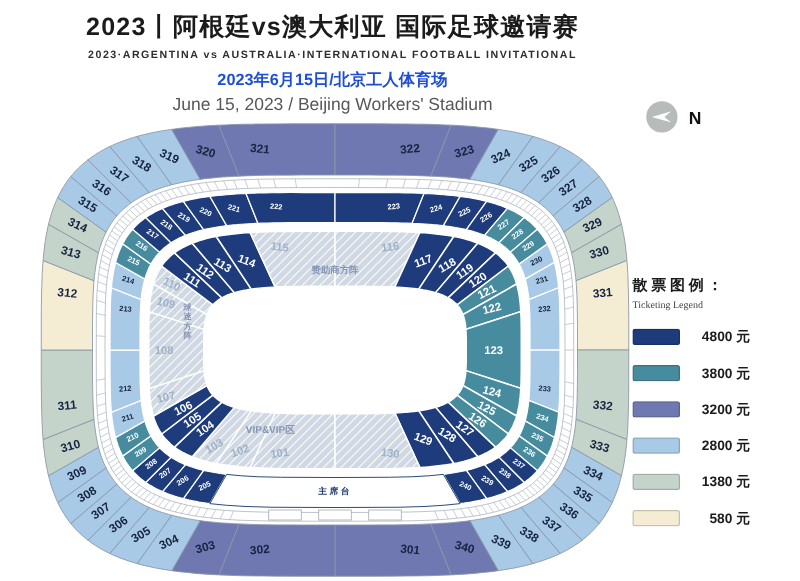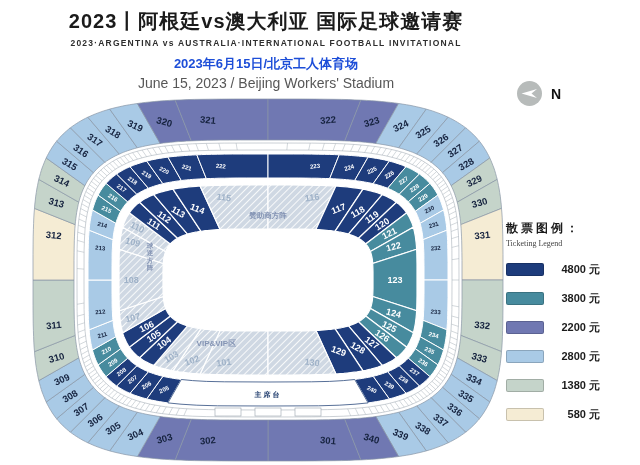--- a/index.html
+++ b/index.html
@@ -46,21 +46,21 @@
     <div class="lg-row">
       <span class="lg-swatch" style="background: rgb(30, 60, 124);"></span>
       <span class="lg-price">4800 元</span>
     </div>
     <div class="lg-row">
       <span class="lg-swatch" style="background: rgb(71, 139, 158);"></span>
       <span class="lg-price">3800 元</span>
     </div>
     <div class="lg-row">
       <span class="lg-swatch" style="background: rgb(112, 120, 178);"></span>
-      <span class="lg-price">2200 元</span>
+      <span class="lg-price">3200 元</span>
     </div>
     <div class="lg-row">
       <span class="lg-swatch" style="background: rgb(169, 202, 230);"></span>
       <span class="lg-price">2800 元</span>
     </div>
     <div class="lg-row">
       <span class="lg-swatch" style="background: rgb(197, 212, 202);"></span>
       <span class="lg-price">1380 元</span>
     </div>
     <div class="lg-row">

